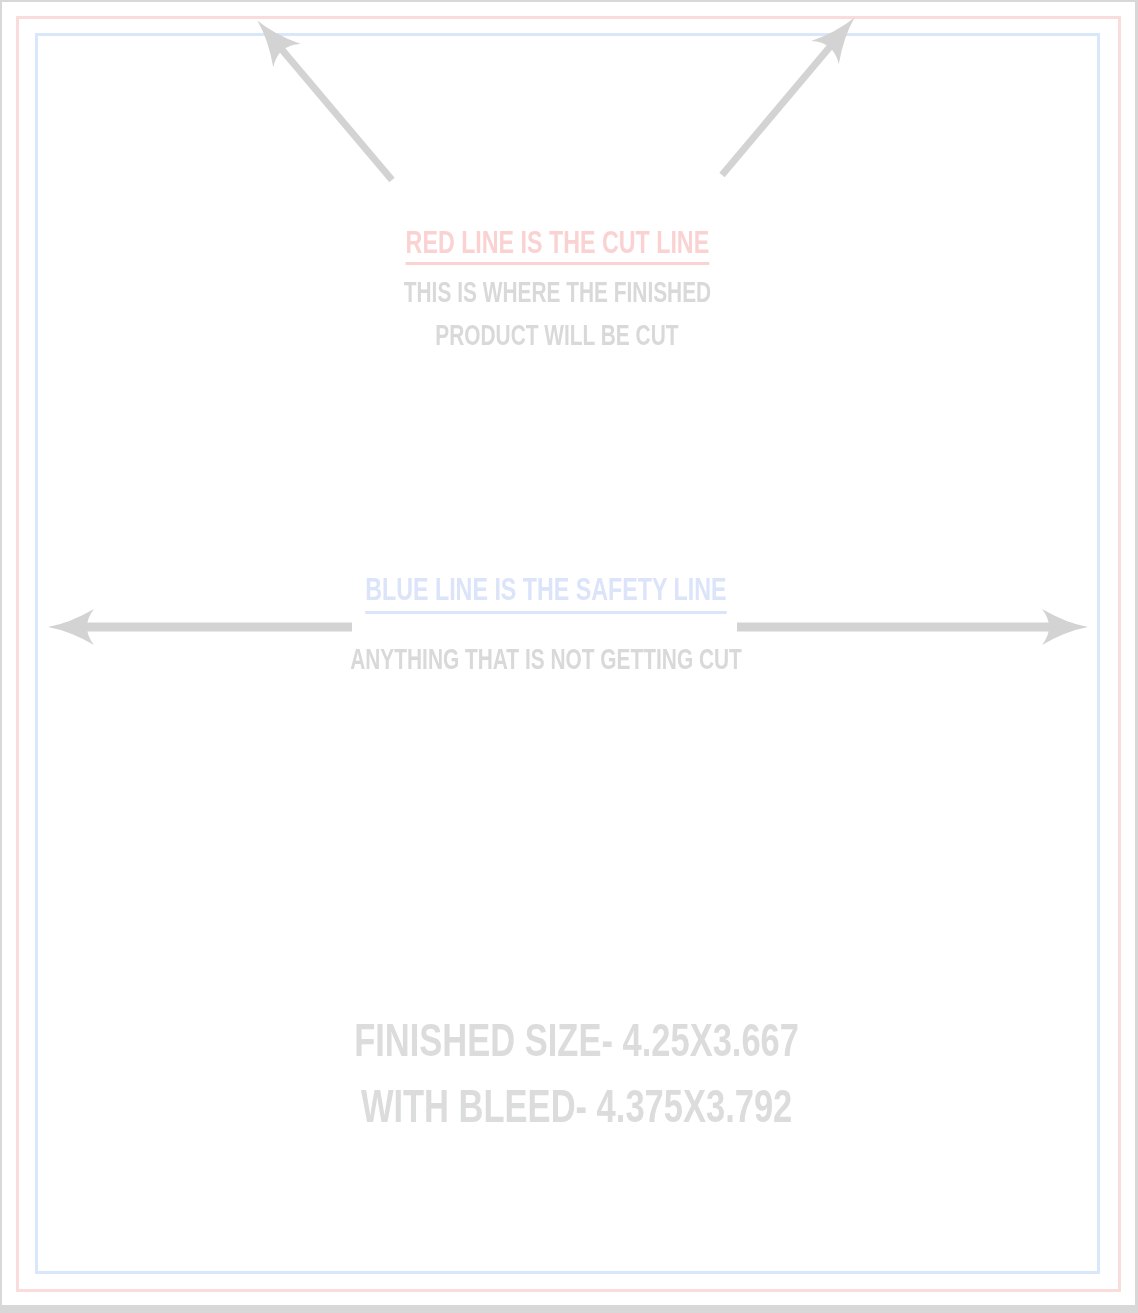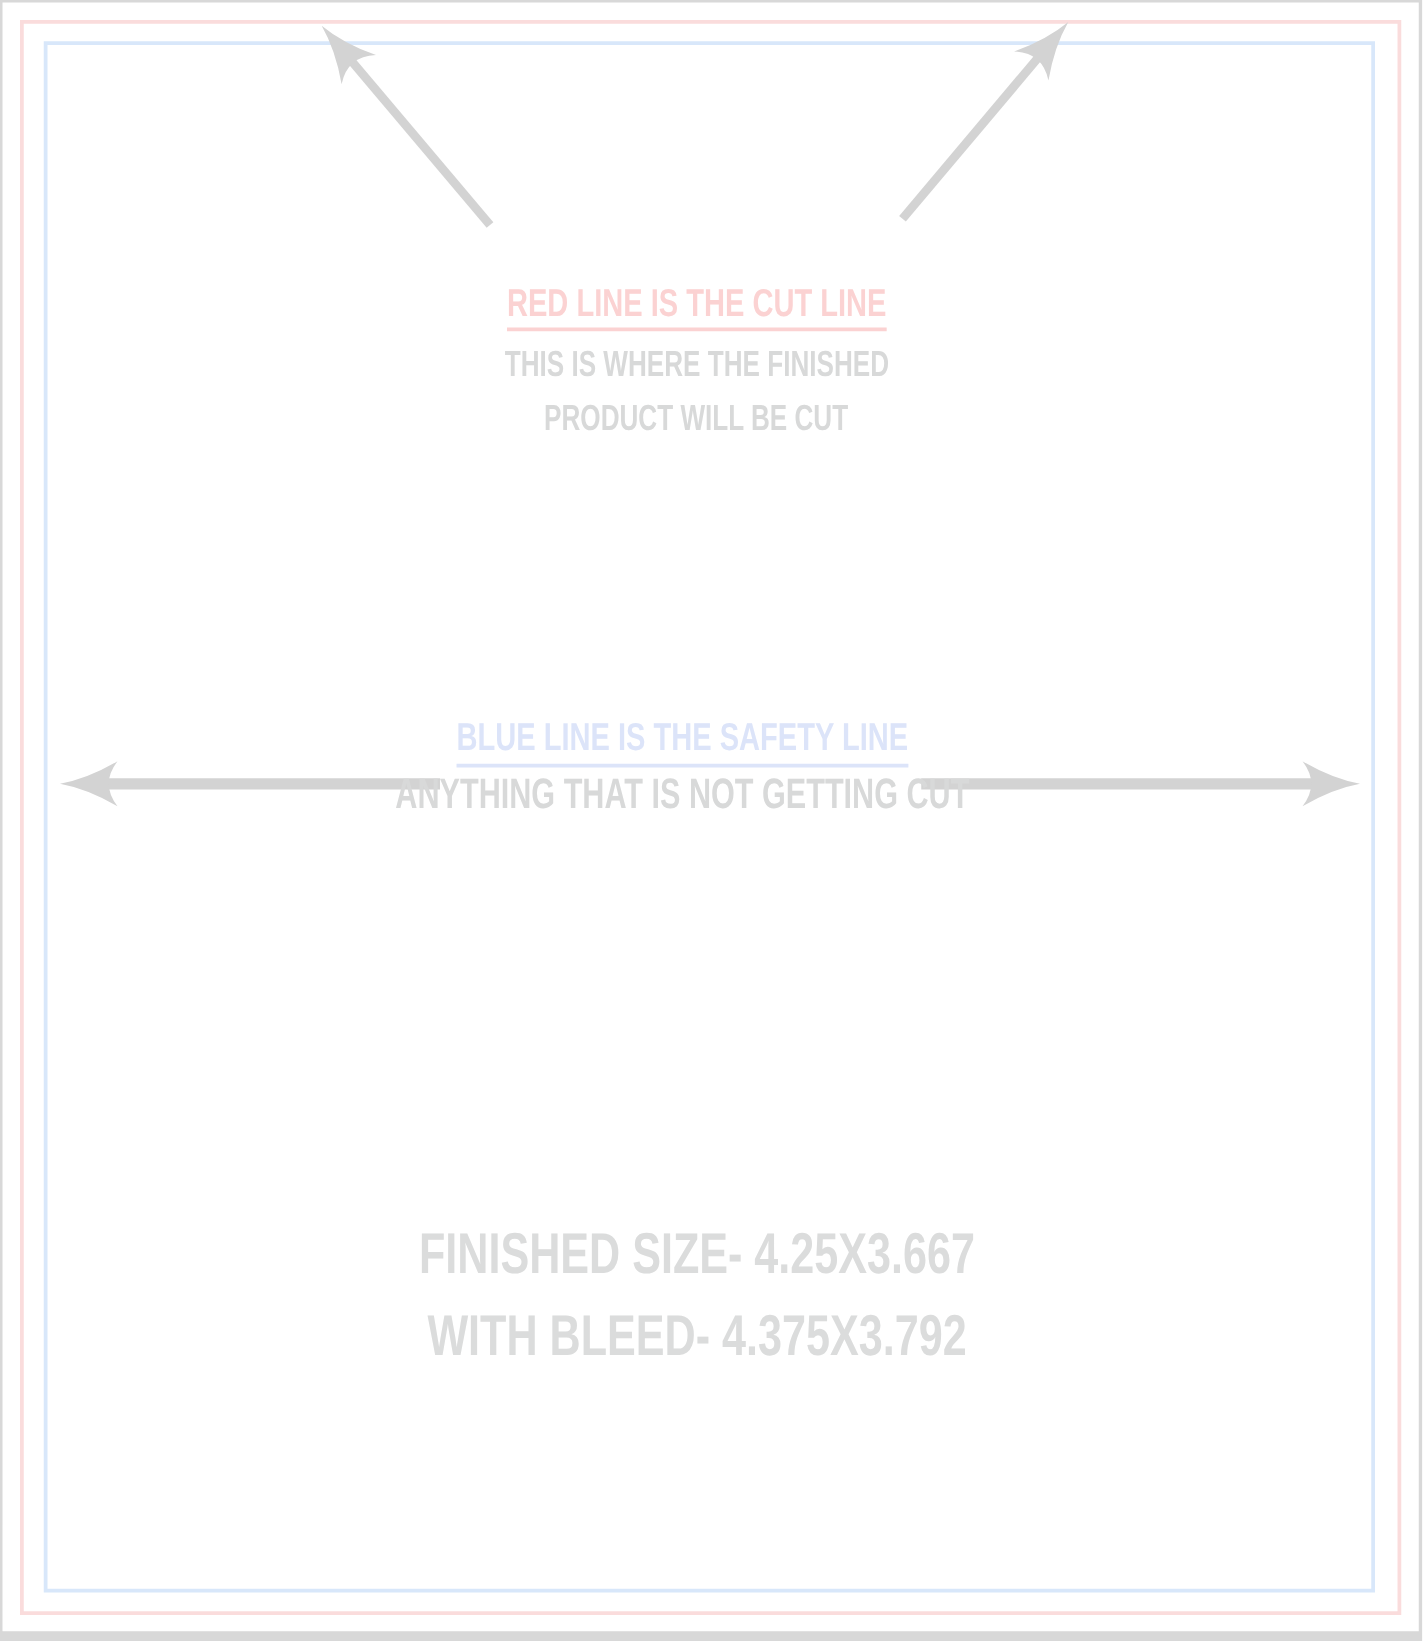--- a/index.html
+++ b/index.html
@@ -53,23 +53,23 @@
   .note .cond-sub{display:inline-block;transform:scaleX(.72);transform-origin:50% 50%;white-space:nowrap;}
 
   .cut-note{top:181px;left:0;width:1114px;margin-top:44px;}
   .cut-note .title{font-size:31px;line-height:36px;color:var(--cut-text);}
   .cut-note .title .cond{border-bottom:3px solid var(--cut-text);padding-bottom:1px;}
   .cut-note .subs{margin-top:6px;font-size:29px;line-height:43px;color:var(--gray-text);}
 
   .safety-note{top:572px;left:0;width:1092px;}
   .safety-note .title{font-size:31px;line-height:36px;color:var(--safety-text);}
   .safety-note .title .cond{border-bottom:3px solid var(--safety-text);padding-bottom:3px;}
-  .safety-note .subs{margin-top:0;font-size:34px;line-height:43px;color:var(--gray-text);}
+  .safety-note .subs{margin-top:24px;font-size:29px;line-height:43px;color:var(--gray-text);}
 
-  .size-note{top:969px;left:0;width:1116px;font-size:46px;line-height:66px;color:var(--big-text);}
+  .size-note{top:1007px;left:0;width:1116px;font-size:46px;line-height:66px;color:var(--big-text);padding-left:19px;}
 </style>
 </head>
 <body>
 
 <div class="page">
 
   <div class="frame"></div>
 
   <div class="cut-rect"></div>
   <div class="safety-rect"></div>

